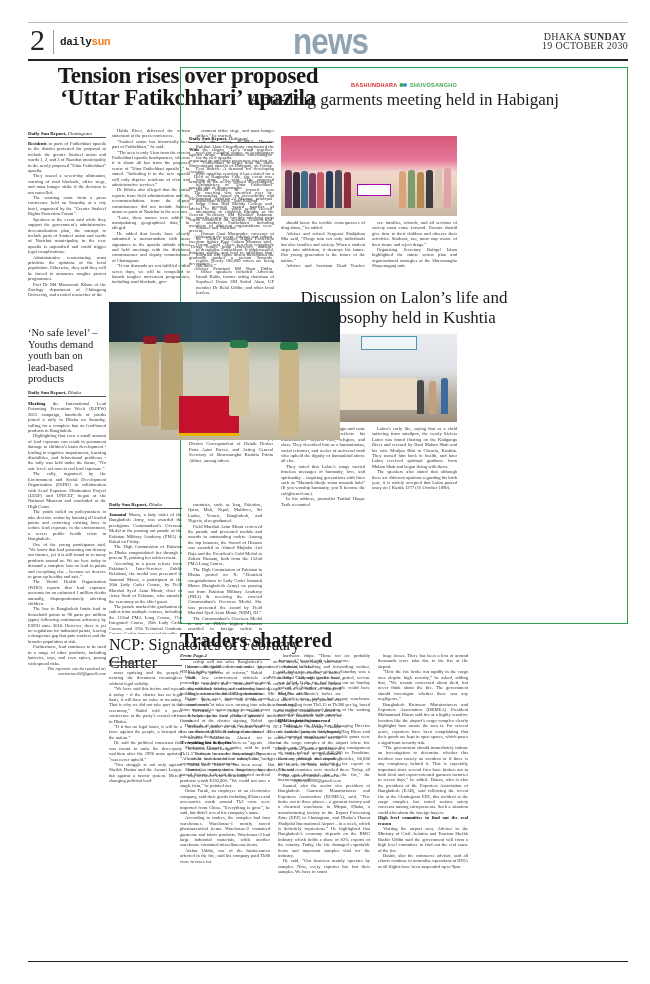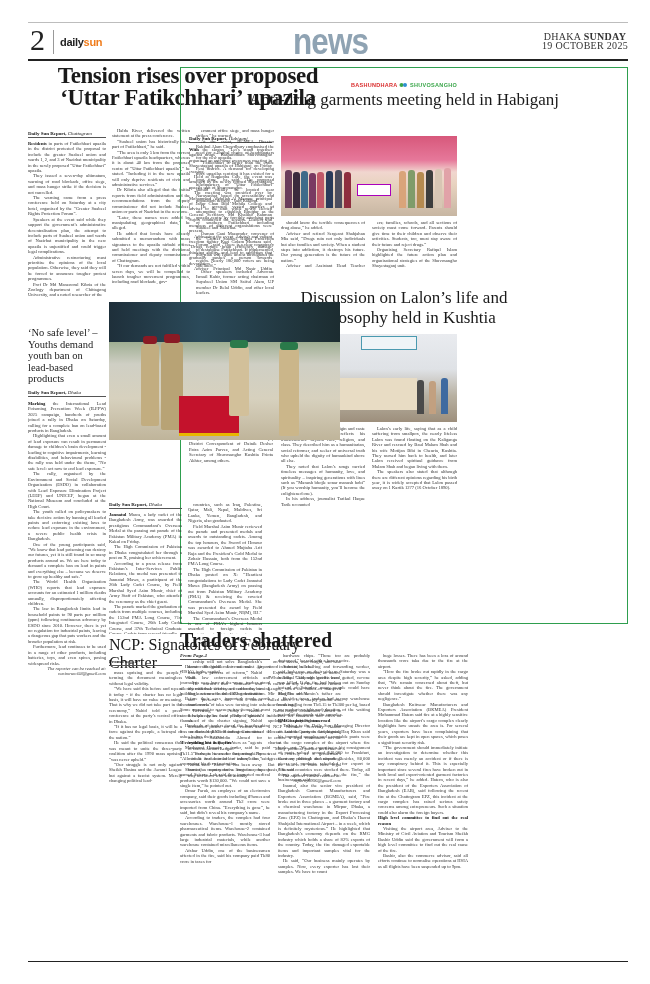--- a/index.html
+++ b/index.html
@@ -6,21 +6,21 @@
   html, body { width: 650px; height: 984px; background: #ffffff; overflow: hidden; }
   body { font-family: "Liberation Serif", serif; color: #1a1a1a; position: relative; }
 
   .page { position: absolute; left: 28px; top: 22px; width: 600px; height: 940px; }
 
   
   .mast-topline { position: absolute; left: 0; top: 0; width: 600px; height: 1px; background: #bdbdbd; }
   .mast { position: absolute; left: 0; top: 4px; width: 600px; height: 32px; }
   .page-num { position: absolute; left: 2px; top: -2px; font-family: "Liberation Serif", serif; font-size: 30px; font-weight: 300; color: #222; line-height: 32px; }
   .mast-divider { position: absolute; left: 25px; top: 4px; width: 1px; height: 24px; background: #999; }
-  .brand { position: absolute; left: 32px; top: 10px; font-family: Liberation Sans, sans-serif; font-weight: bold; font-size: 11px; letter-spacing: -0.3px; }
+  .brand { position: absolute; left: 32px; top: 10px; font-family: Liberation Mono, monospace; font-weight: bold; font-size: 11px; letter-spacing: -0.3px; }
   .brand .b1 { color: #222; }
   .brand .b2 { color: #f07c1b; }
   .section { position: absolute; left: 265px; top: -3px; font-family: "Liberation Sans", sans-serif; font-weight: bold; font-size: 37px; color: #8fa3b3; letter-spacing: -1px; line-height: 38px; transform: scaleX(0.85); transform-origin: left; }
   .dateline { position: absolute; right: 0; top: 6px; text-align: center; font-size: 10px; color: #333; line-height: 9px; letter-spacing: 0.3px; }
   .dateline b { font-weight: bold; }
   .mast-bottom { position: absolute; left: 0; top: 37px; width: 600px; height: 2px; background: #222; }
 
   
   .hl { font-family: "Liberation Serif", serif; color: #1a1a1a; }
   .byline { font-size: 5px; font-weight: bold; border-bottom: 0.5px solid #555; padding-bottom: 1px; }
@@ -64,21 +64,21 @@
   <div class="mast-topline"></div>
   <div class="mast">
     <div class="page-num">2</div>
     <div class="mast-divider"></div>
     <div class="brand">
       <span class="b1">daily</span><span class="b2">sun</span>
     </div>
     <div class="section">news</div>
     <div class="dateline">
       <div><span>DHAKA</span> <b>SUNDAY</b></div>
-      <div>19 OCTOBER 2025</div>
+      <div>19 OCTOBER 2030</div>
     </div>
   </div>
   <div class="mast-bottom"></div>
 
   <div class="hl lead-hl">
     <div>Tension rises over proposed</div>
     <div>‘Uttar Fatikchhari’ upazila</div>
   </div>
 
   <div class="byline" style="position:absolute; left:0; top:109px; width:78px;">

